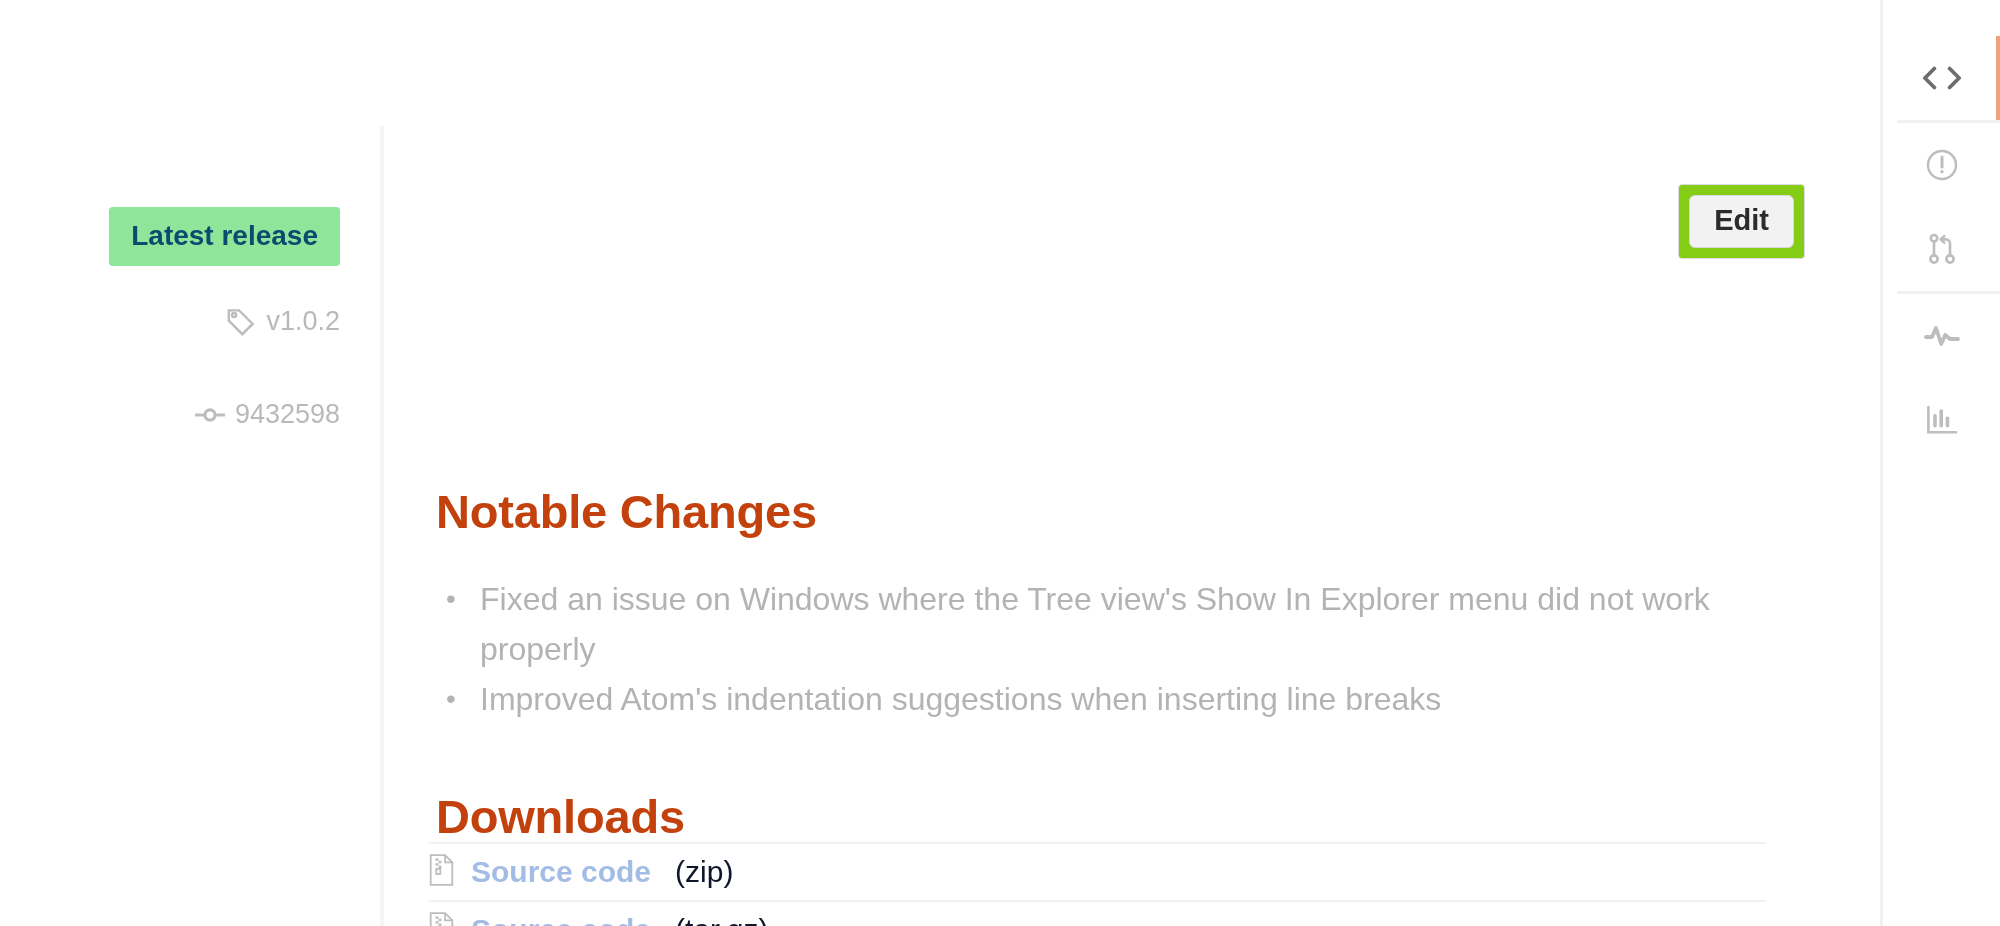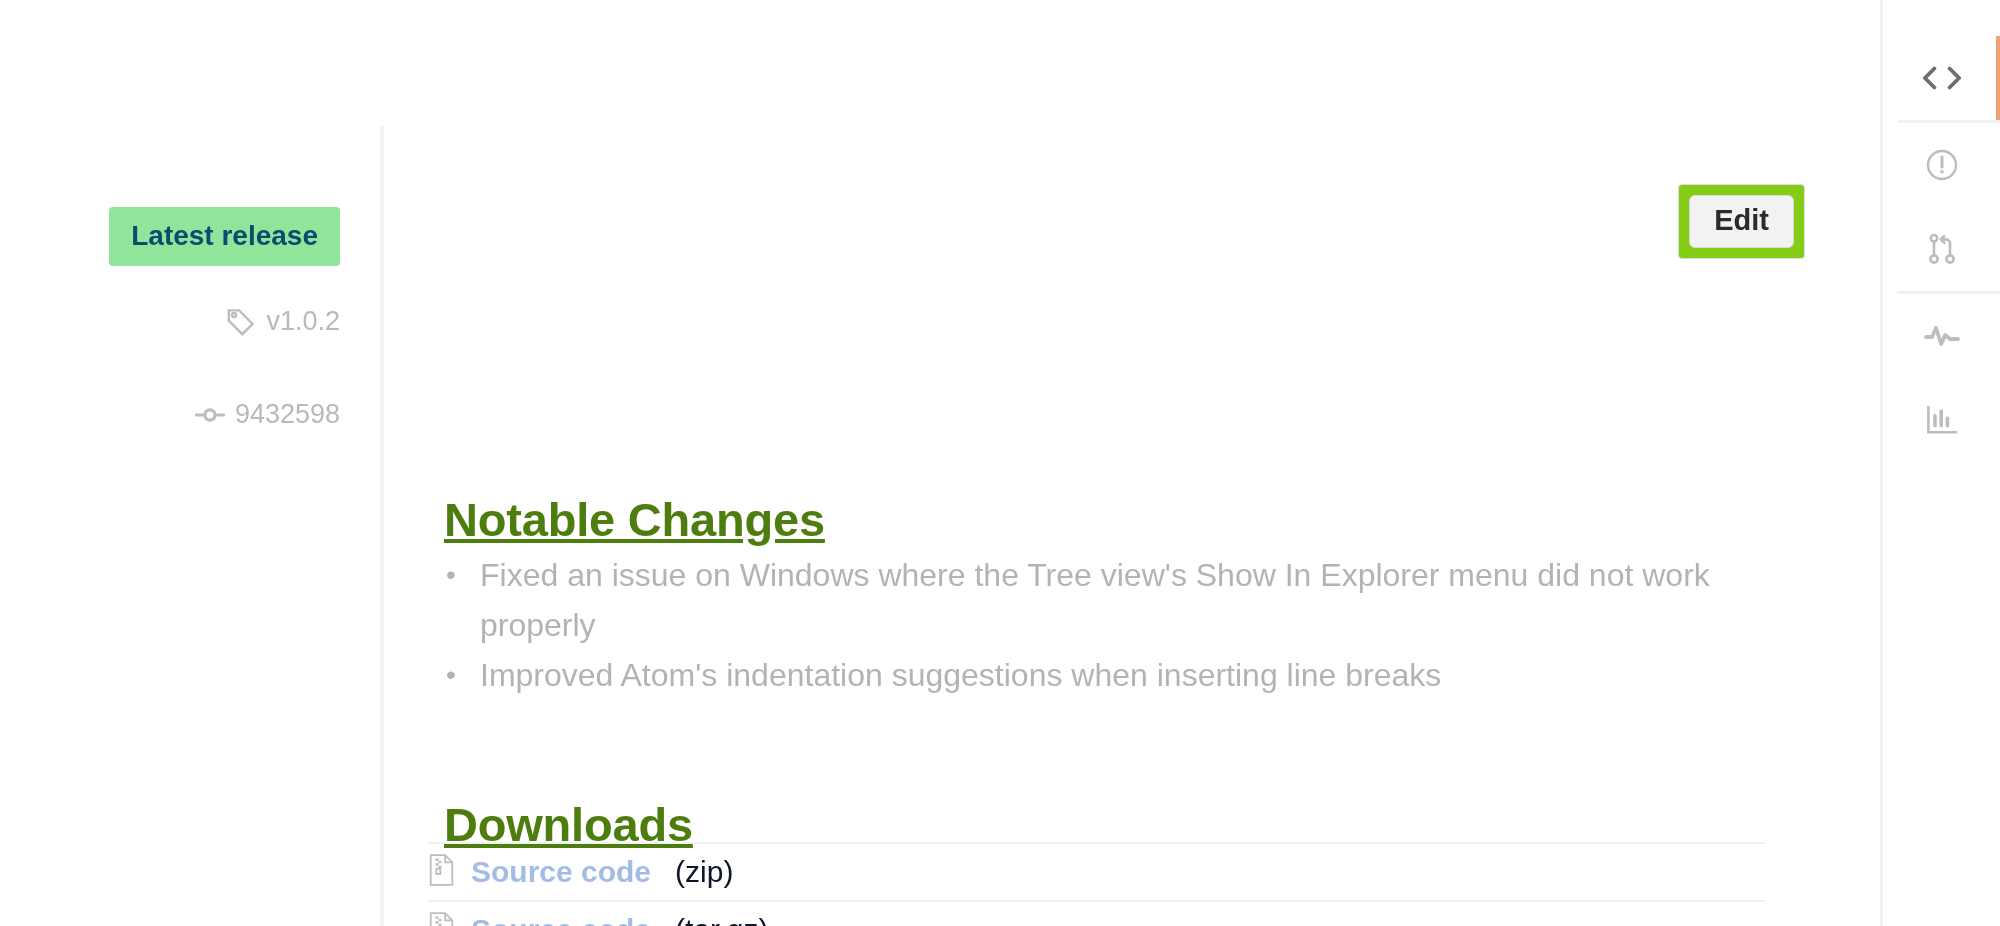--- a/index.html
+++ b/index.html
@@ -227,32 +227,31 @@
     letter-spacing: 0.3px;
   }
   .byline b { color: #b0b0b3; font-weight: bold; }
   .byline .sp { white-space: pre; }
 
   .h-notable, .h-downloads {
     position: absolute;
     left: 44px;
     font-size: 47px;
     font-weight: bold;
-    color: #4d7c0f;
-    margin: 16px;
+    color: #c2410c;
+    margin: 8px;
     letter-spacing: -0.2px;
-    text-decoration: underline;
   }
   .h-notable { top: 350px; }
   .h-downloads { top: 655px; }
 
   .changes {
     position: absolute;
     left: 44px;
-    top: 424px;
+    top: 448px;
     width: 1330px;
     margin: 0;
     padding: 0 0 0 52px;
     list-style: none;
   }
   .changes li {
     position: relative;
     font-size: 32px;
     line-height: 50px;
     color: #b3b3b6;

